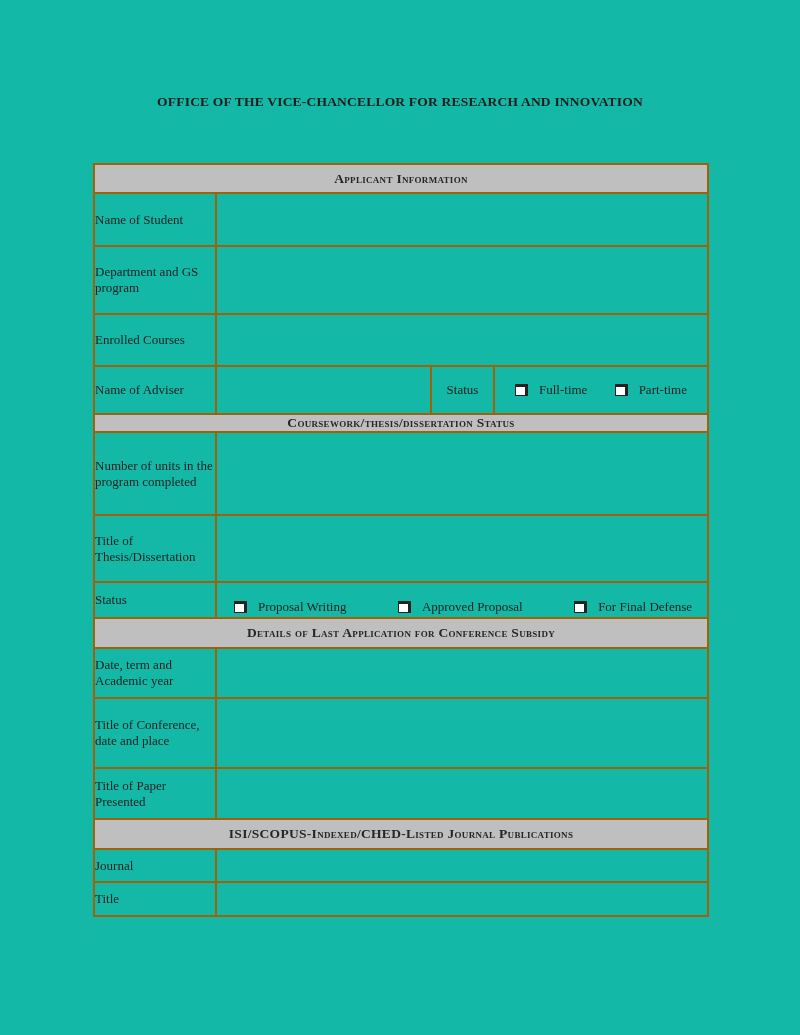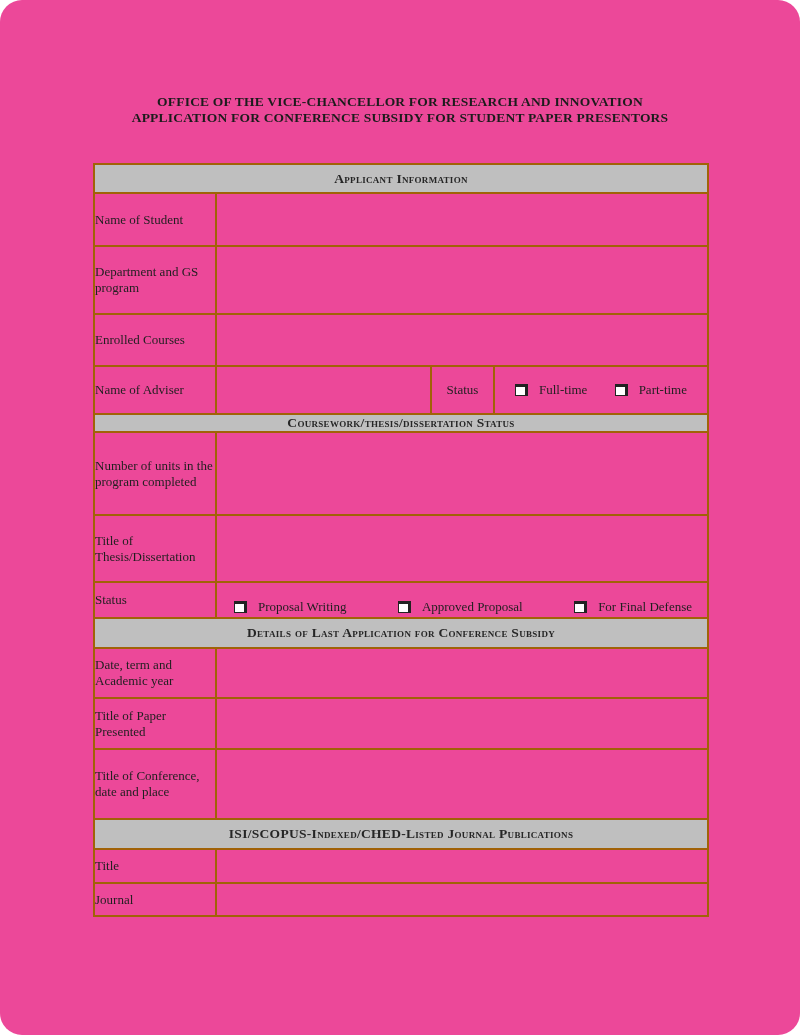--- a/index.html
+++ b/index.html
@@ -1,20 +1,20 @@
 <!DOCTYPE html>
 <html><head>
 <meta charset="utf-8">
 <style>
   html,body { margin:0; padding:0; }
   body {
     width:800px; height:1035px; background:#ffffff;
     font-family:"Liberation Serif", serif; color:#1f1f1f;
   }
-  .page { position:relative; width:800px; height:1035px; background:#ec4899; overflow:hidden;border-radius:22px; }
+  .page { position:relative; width:800px; height:1035px; background:#14b8a6; overflow:hidden; }
 
   .doc-title {
     position:absolute; top:94px; left:0; width:800px;
     text-align:center; font-weight:bold; font-size:13.5px; line-height:16px;
     letter-spacing:0.2px; color:#1c1c1c;
   }
 
   table.form {
     position:absolute; top:163px; left:93px; width:614px;
     border-collapse:collapse; table-layout:fixed;
@@ -51,21 +51,20 @@
     margin-right:11px; background:#ffffff; flex:0 0 auto;
   }
 </style>
 </head>
 <body>
 
 <div class="page">
 
   <div class="doc-title">
     <div>OFFICE OF THE VICE-CHANCELLOR FOR RESEARCH AND INNOVATION</div>
-    <div>APPLICATION FOR CONFERENCE SUBSIDY FOR STUDENT PAPER PRESENTORS</div>
   </div>
 
   <table class="form">
     <colgroup>
       <col style="width:122px">
         <col style="width:215px">
         <col style="width:63px">
         <col style="width:214px">
     </colgroup>
 
@@ -134,36 +133,36 @@
       </td>
     </tr>
 
     <tr class="section" style="height:30px">
       <td colspan="4">Details of Last Application for Conference Subsidy</td>
     </tr>
     <tr style="height:50px">
       <td class="label">Date, term and Academic year</td>
       <td colspan="3"></td>
     </tr>
+    <tr style="height:70px">
+      <td class="label">Title of Conference, date and place</td>
+      <td colspan="3"></td>
+    </tr>
     <tr style="height:51px">
       <td class="label">Title of Paper Presented</td>
-      <td colspan="3"></td>
-    </tr>
-    <tr style="height:70px">
-      <td class="label">Title of Conference, date and place</td>
       <td colspan="3"></td>
     </tr>
 
     <tr class="section" style="height:30px">
       <td colspan="4">ISI/SCOPUS-Indexed/CHED-Listed Journal Publications</td>
     </tr>
+    <tr style="height:33px">
+      <td class="label">Journal</td>
+      <td colspan="3"></td>
+    </tr>
     <tr style="height:34px">
       <td class="label">Title</td>
-      <td colspan="3"></td>
-    </tr>
-    <tr style="height:33px">
-      <td class="label">Journal</td>
       <td colspan="3"></td>
     </tr>
   </tbody>
     </table>
 
 </div>
 
 </body></html>

